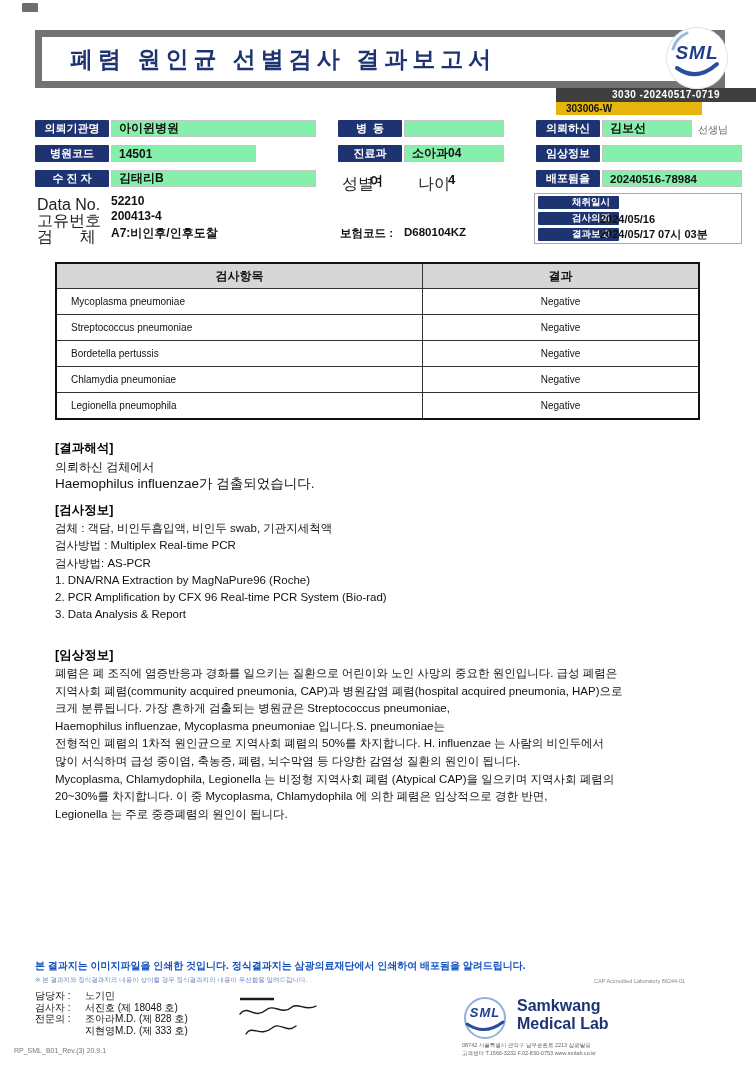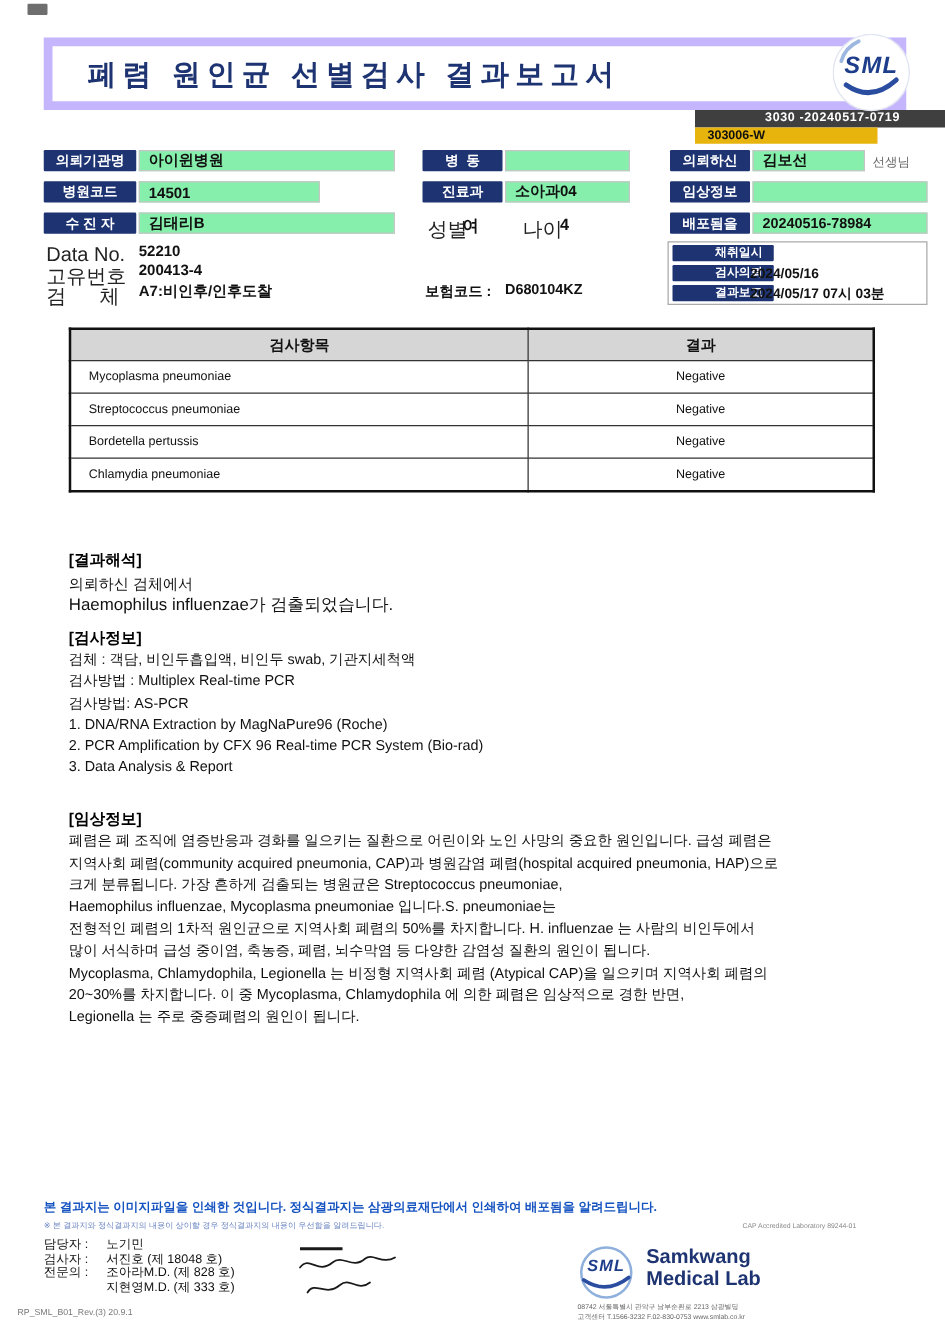--- a/index.html
+++ b/index.html
@@ -1,21 +1,21 @@
 <!DOCTYPE html>
 <html><head>
 <meta charset="utf-8">
 <style>
   html,body{margin:0;padding:0;background:#9a9a9a;}
   .page{position:relative;width:756px;height:1069px;background:#ffffff;margin:0 auto;
         font-family:"Liberation Sans","DejaVu Sans",sans-serif;color:#111;overflow:hidden;}
 
   
   .corner-mark{position:absolute;left:22px;top:3px;width:16px;height:9px;background:#4a4a4a;border-radius:1px;opacity:.8;}
-  .band{position:absolute;left:35px;top:30px;width:690px;height:58px;background:#c4b5fd;}
+  .band{position:absolute;left:35px;top:30px;width:690px;height:58px;background:#737373;}
   .band-inner{position:absolute;left:7px;top:7px;right:7px;bottom:7px;background:#ffffff;display:flex;align-items:center;}
   .title{font-size:23px;font-weight:bold;color:#1e3472;letter-spacing:5px;padding-left:28px;white-space:nowrap;}
   .logo-circle{position:absolute;border-radius:50%;background:#fff;z-index:5;}
   .logo-circle.top{left:666px;top:27px;width:62px;height:62px;box-shadow:0 0 0 1px #dfe4f0 inset;}
   .logo-circle svg{position:absolute;left:0;top:0;pointer-events:none;}
   .logo-text{position:absolute;left:0;top:15px;width:100%;text-align:center;
              font-size:19px;font-weight:bold;font-style:italic;color:#1e3e8c;letter-spacing:1px;}
   .serial-dark{position:absolute;left:556px;top:88px;width:200px;height:14px;background:#3f3f3f;color:#fff;
                font-size:10px;font-weight:bold;line-height:14px;text-align:right;padding-right:36px;box-sizing:border-box;letter-spacing:.5px;}
   .serial-yellow{position:absolute;left:556px;top:102px;width:146px;height:13px;background:#e7b40e;color:#111;
@@ -153,20 +153,24 @@
             <td class="cell-result">Negative</td>
           </tr>
           <tr>
             <td class="cell-name">Bordetella pertussis</td>
             <td class="cell-result">Negative</td>
           </tr>
           <tr>
             <td class="cell-name">Chlamydia pneumoniae</td>
             <td class="cell-result">Negative</td>
           </tr>
+          <tr>
+            <td class="cell-name">Legionella pneumophila</td>
+            <td class="cell-result">Negative</td>
+          </tr>
         </tbody>
     </table>
   </div>
 
   <div class="sec-head" style="left:55px;top:440px">[결과해석]</div>
   <div class="line-plain" style="left:55px;top:459px">의뢰하신 검체에서</div>
   <div class="line-big" style="left:55px;top:475px">Haemophilus influenzae가 검출되었습니다.</div>
 
   <div class="sec-head" style="left:55px;top:502px">[검사정보]</div>
   <div class="lines" style="left:55px;top:520px"><div>검체 : 객담, 비인두흡입액, 비인두 swab, 기관지세척액</div><div>검사방법 : Multiplex Real-time PCR</div><div>검사방법: AS-PCR</div><div>1. DNA/RNA Extraction by MagNaPure96 (Roche)</div><div>2. PCR Amplification by CFX 96 Real-time PCR System (Bio-rad)</div><div>3. Data Analysis &amp; Report</div></div>

